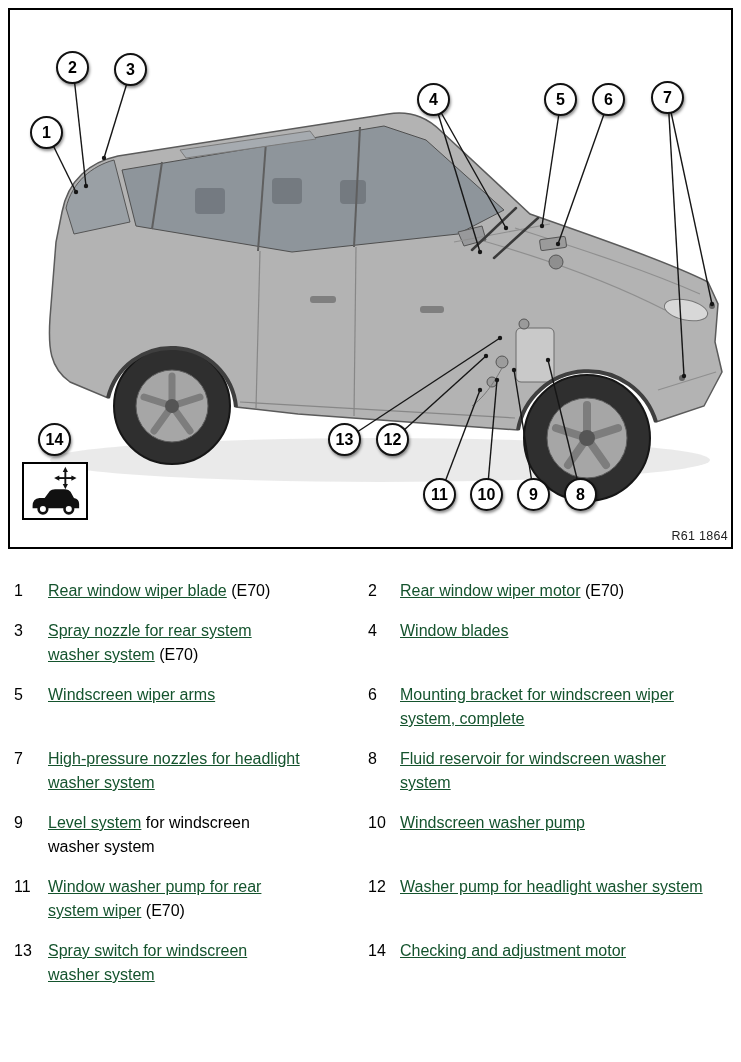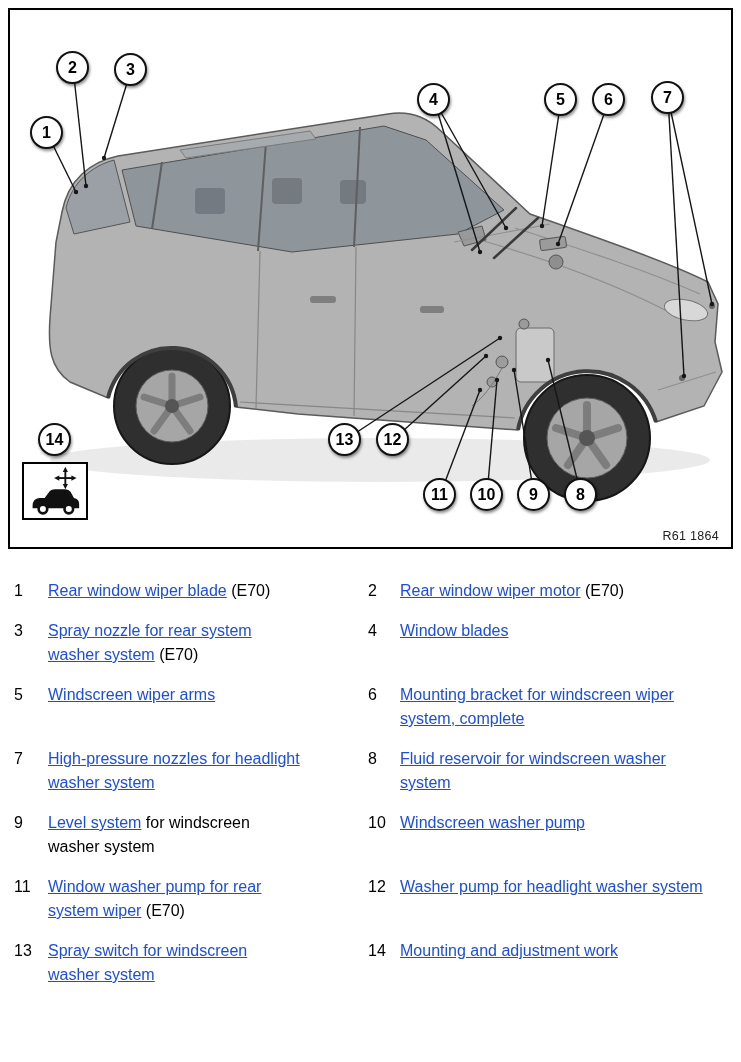--- a/index.html
+++ b/index.html
@@ -14,40 +14,40 @@
   }
   .figure svg.scene { position:absolute; left:0; top:0; }
   .balloon {
     position:absolute; width:29px; height:29px; border:2px solid #111;
     border-radius:50%; background:#fff; z-index:3;
     box-shadow:1px 2px 3px rgba(0,0,0,.45);
     display:flex; align-items:center; justify-content:center;
     font-weight:bold; font-size:16px; cursor:pointer;
   }
   .refcode {
-    position:absolute; right:12px; bottom:4px; font-size:12.5px; color:#222;
+    position:absolute; right:3px; bottom:4px; font-size:12.5px; color:#222;
     letter-spacing:.3px;
   }
   .icon-box {
     position:absolute; left:12px; top:452px; width:62px; height:54px;
     border:2px solid #000; background:#fff; z-index:2;
     display:flex; align-items:center; justify-content:center; cursor:pointer;
   }
   
   .legend { margin:30px 0 0 14px; }
   .lrow {
     display:grid; grid-template-columns:34px 320px 32px 313px;
     align-items:start; margin-bottom:16px;
   }
   .lnum { font-size:16px; line-height:24px; }
   .ltxt p { margin:0 0 9px 0; font-size:16px; line-height:24px; }
   .ltxt p:last-child { margin-bottom:0; }
   .c1 p { max-width:252px; }
   .c2 p { max-width:312px; }
-  a.doclink { color:#1d4ed8; text-decoration:underline; cursor:pointer; }
+  a.doclink { color:#14532d; text-decoration:underline; cursor:pointer; }
   a.doclink:empty { display:none; }
   p:empty { display:none; }
 </style>
 </head>
 <body>
 
 <div class="figure">
 
   <svg class="scene" width="721" height="537" viewBox="0 0 721 537">
 
@@ -286,17 +286,17 @@
     </div>
   </div>
 
   <div class="lrow">
     <div class="lnum">13</div>
     <div class="ltxt c1">
       <p><a href="#" class="doclink">Spray switch for windscreen washer system</a><span></span></p>
     </div>
     <div class="lnum">14</div>
     <div class="ltxt c2">
-      <p><a href="#" class="doclink">Mounting and adjustment work</a><span></span></p>
+      <p><a href="#" class="doclink">Checking and adjustment motor</a><span></span></p>
     </div>
   </div>
 
 </div>
 
 </body></html>

